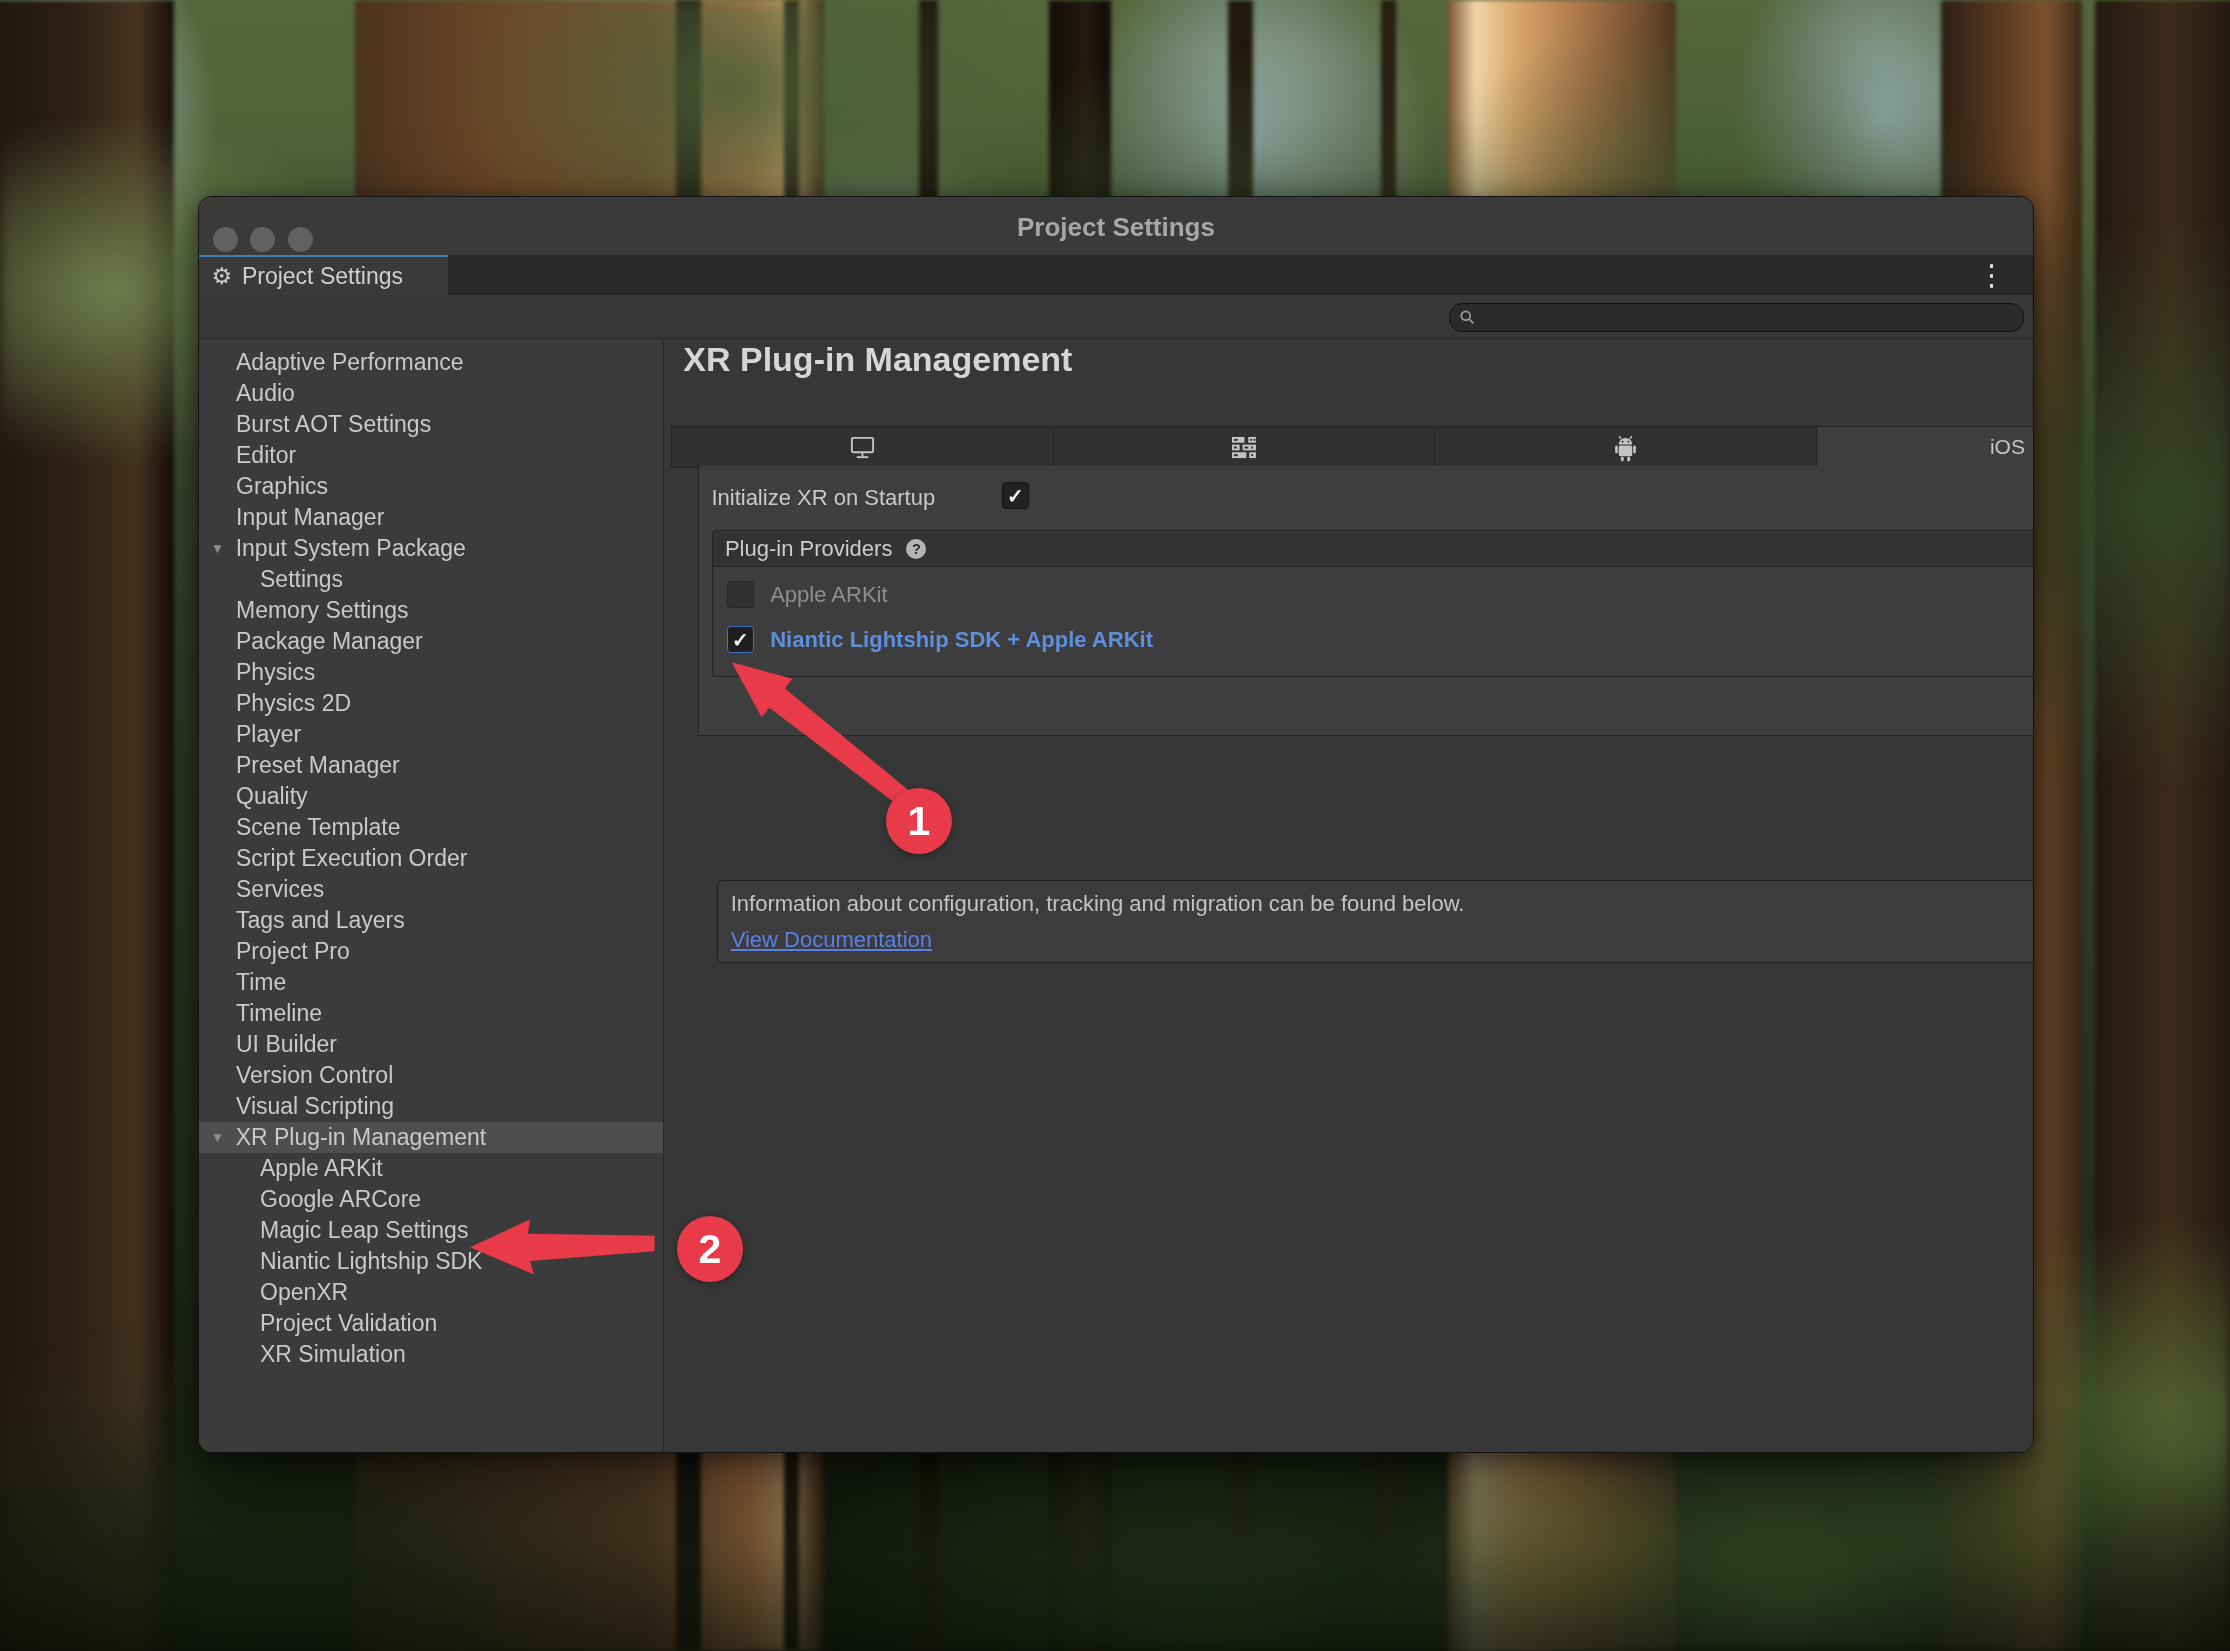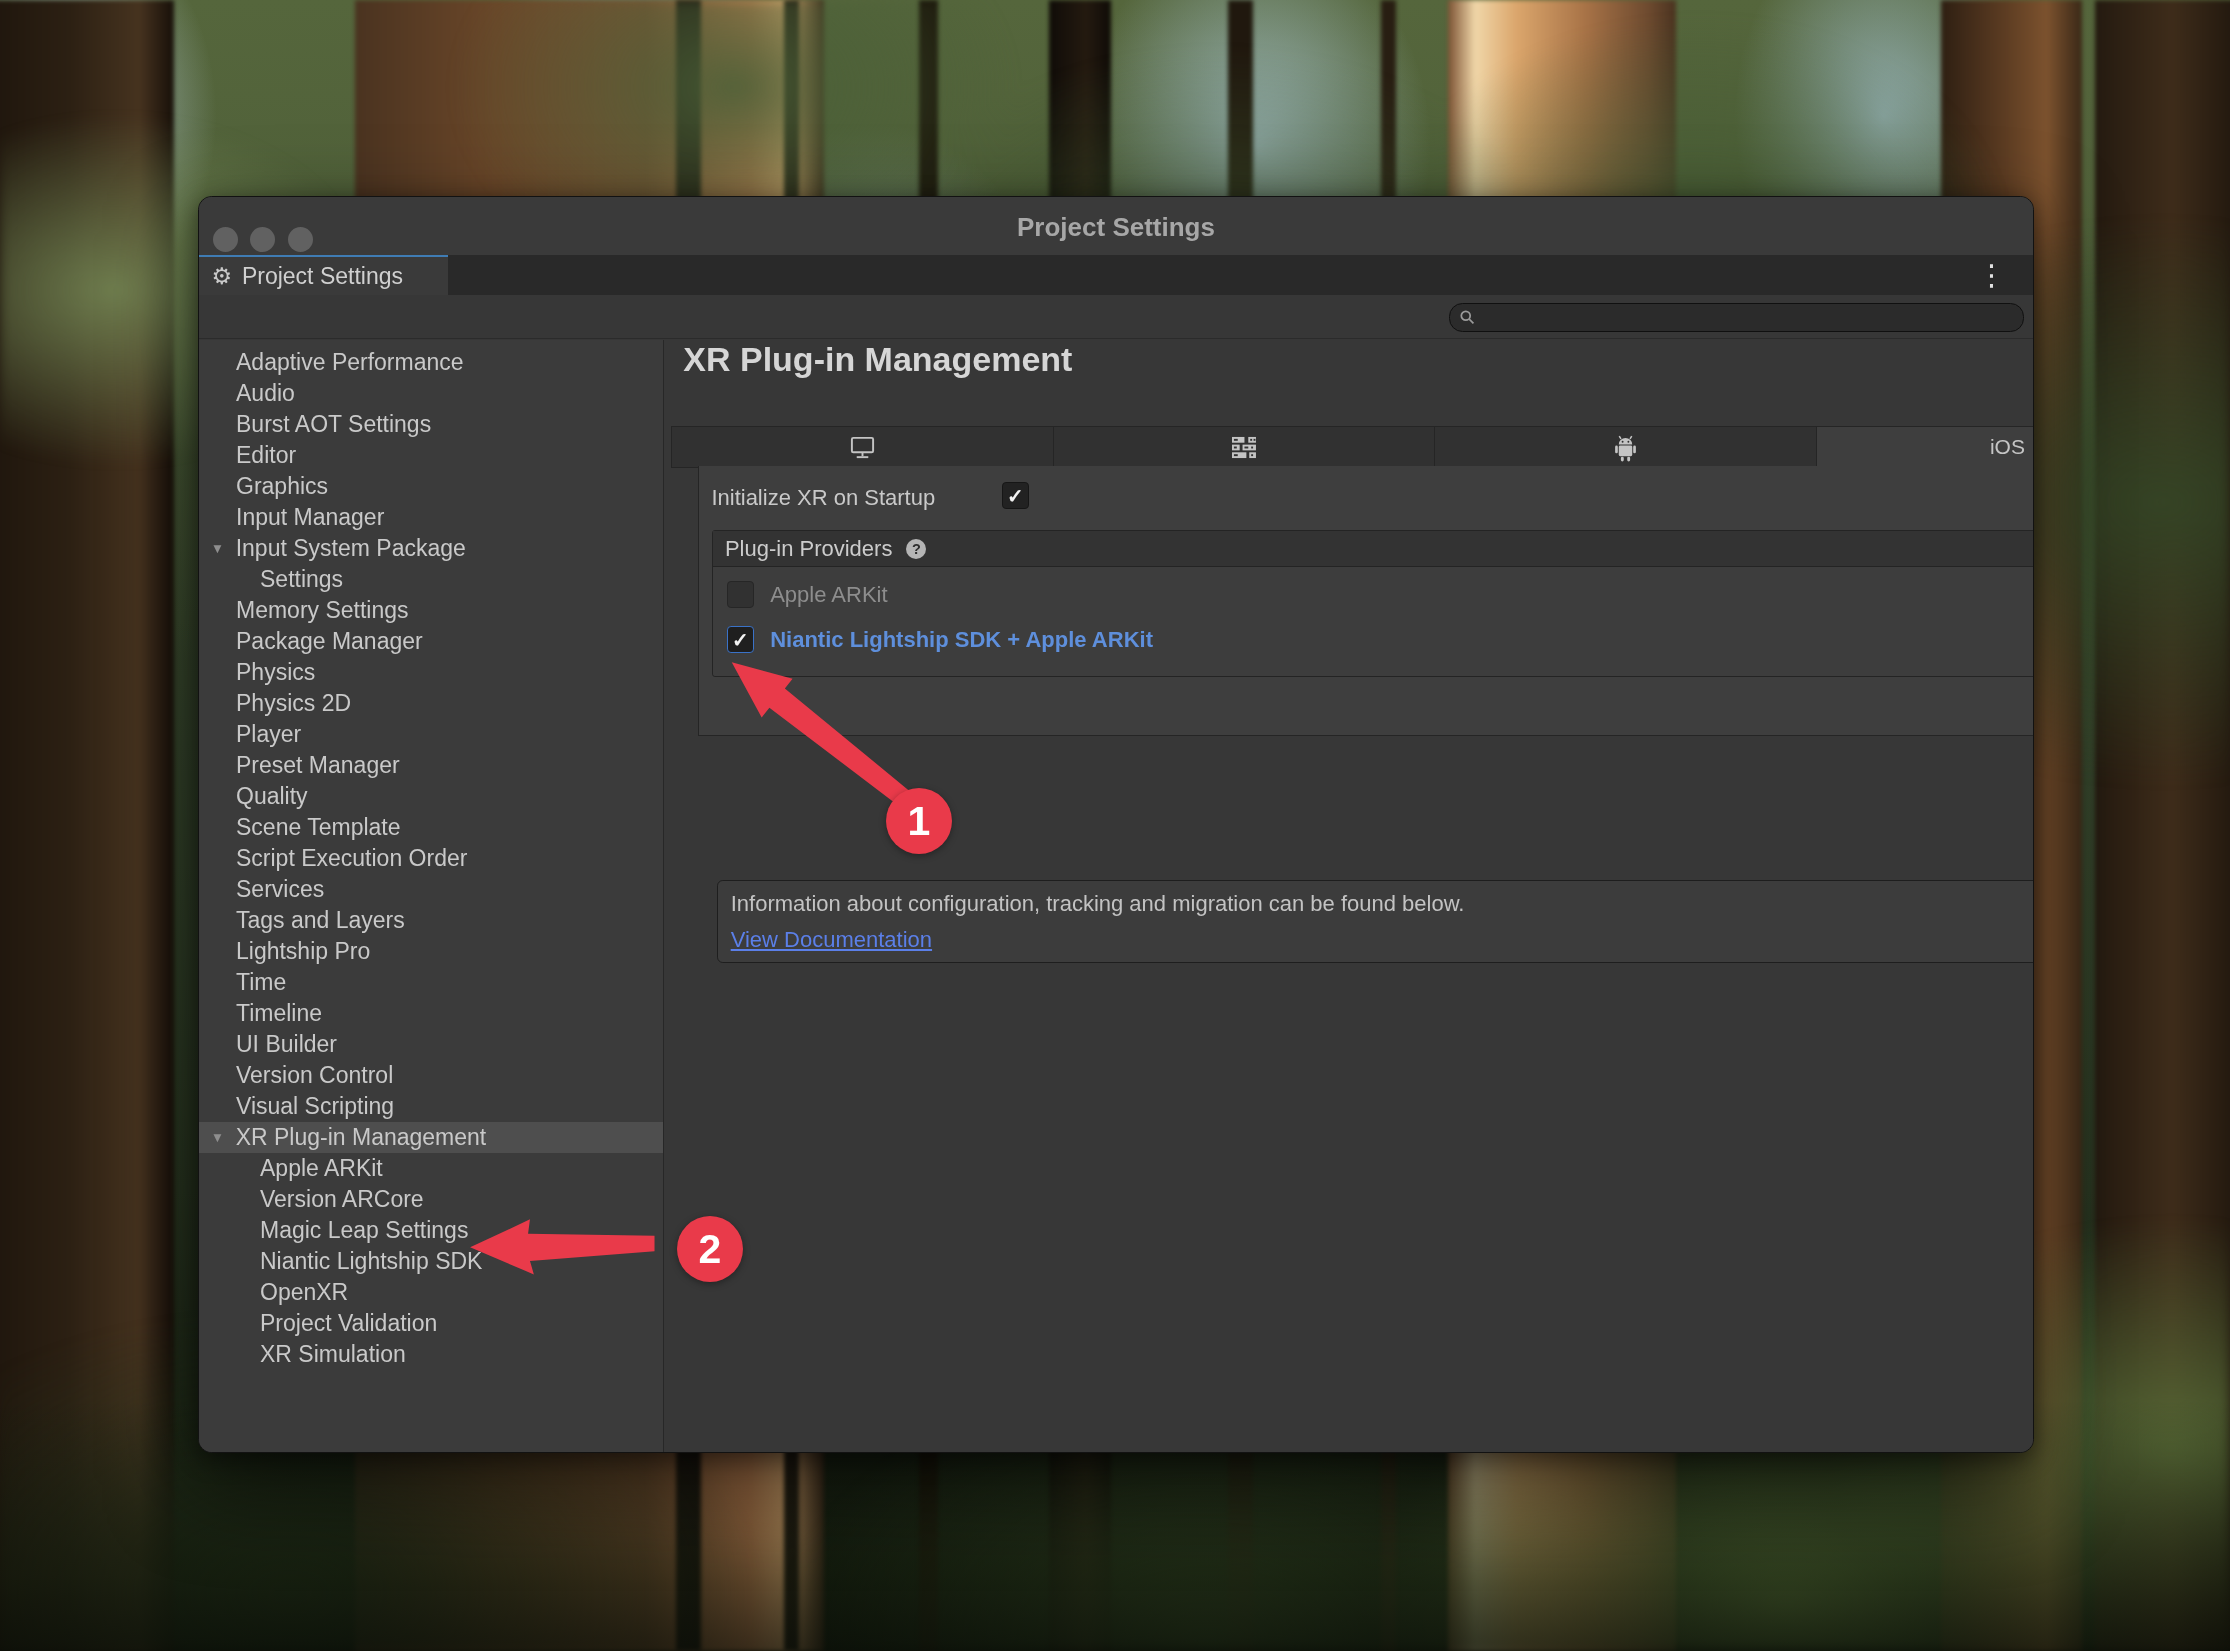--- a/index.html
+++ b/index.html
@@ -227,21 +227,21 @@
       <div class="srow l1">
         <span>Script Execution Order</span>
       </div>
       <div class="srow l1">
         <span>Services</span>
       </div>
       <div class="srow l1">
         <span>Tags and Layers</span>
       </div>
       <div class="srow l1">
-        <span>Lightship Pro</span>
+        <span>Project Pro</span>
       </div>
       <div class="srow l1">
         <span>Time</span>
       </div>
       <div class="srow l1">
         <span>Timeline</span>
       </div>
       <div class="srow l1">
         <span>UI Builder</span>
       </div>
@@ -252,21 +252,21 @@
         <span>Visual Scripting</span>
       </div>
       <div class="srow l1 selected exp">
         <span class="tri">▼</span>
         <span>XR Plug-in Management</span>
       </div>
       <div class="srow l2">
         <span>Apple ARKit</span>
       </div>
       <div class="srow l2">
-        <span>Version ARCore</span>
+        <span>Google ARCore</span>
       </div>
       <div class="srow l2">
         <span>Magic Leap Settings</span>
       </div>
       <div class="srow l2">
         <span>Niantic Lightship SDK</span>
       </div>
       <div class="srow l2">
         <span>OpenXR</span>
       </div>

